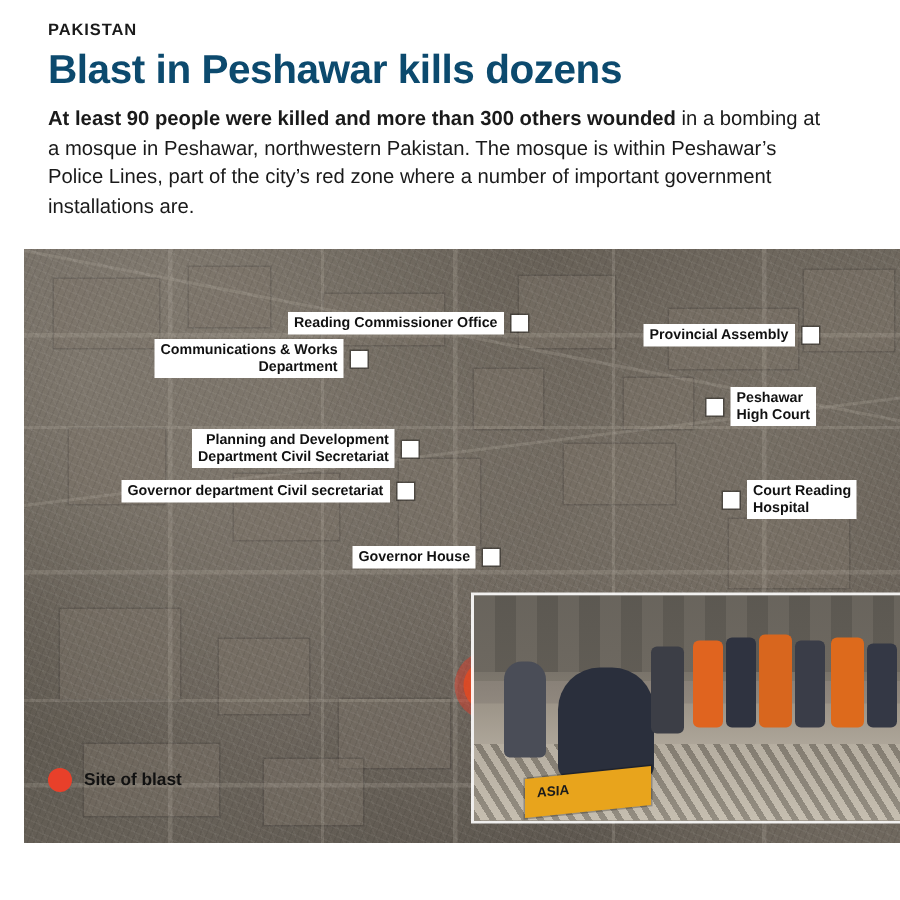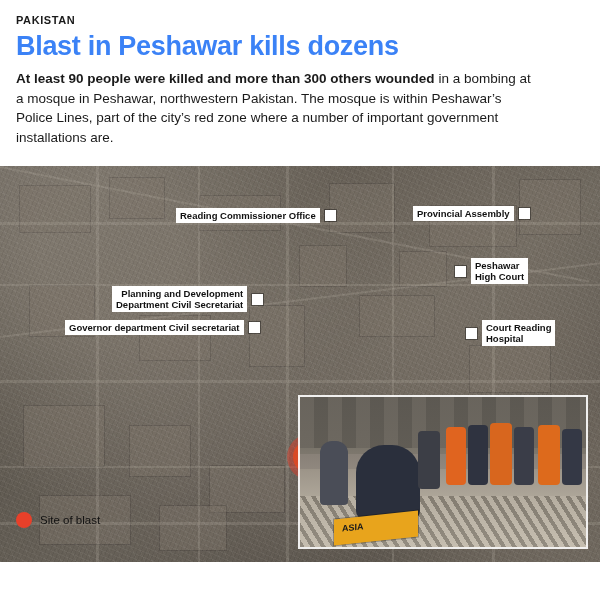--- a/index.html
+++ b/index.html
@@ -2,32 +2,32 @@
 <html><head>
 <meta charset="utf-8">
 <style>
   html, body { margin:0; padding:0; }
   body {
     width:600px; height:600px;
     background:#ffffff;
     font-family:"Liberation Sans", sans-serif;
     overflow:hidden;
   }
-  .page { position:relative; width:556px; height:600px; }
+  .page { position:relative; width:556px; height:600px;margin-left:16px; }
 
   
   .header { padding:14px 16px 6px 16px; }
   .kicker {
     font-size:11px; font-weight:bold; letter-spacing:0.6px;
     color:#1a1a1a; text-transform:uppercase;
   }
   .headline {
     margin-top:6px;
     font-size:27px; font-weight:bold; line-height:1.05;
-    color:#3b82f6; letter-spacing:-0.3px;
+    color:#0c4a6e; letter-spacing:-0.3px;
   }
   .standfirst {
     margin-top:9px;
     font-size:13.5px; line-height:1.45; color:#1a1a1a;
   }
   .standfirst b { font-weight:bold; }
 
   
   .map {
     position:absolute; left:0; top:166px; width:600px; height:396px;
@@ -122,21 +122,21 @@
   .photo .stretcher span {
     position:absolute; left:8px; top:5px; font-size:9px; font-weight:bold; color:#1b1b1b;
   }
 
   
   .legend {
     position:absolute; left:16px; top:512px;
     display:flex; align-items:center; gap:8px;
   }
   .legend .dot { width:16px; height:16px; border-radius:50%; background:#e8402a; }
-  .legend .legend-text { font-size:11.5px; font-weight:normal; color:#111; }
+  .legend .legend-text { font-size:11.5px; font-weight:bold; color:#111; }
 
   
   .footer {
     position:absolute; left:0; bottom:0; width:600px; height:38px;
     display:flex; align-items:center;
   }
 </style>
 </head>
 <body>
 
@@ -192,42 +192,51 @@
       <span class="ring r1"></span>
         <span class="ring r2"></span>
       <span class="ring r3"></span>
         <span class="ring r4"></span>
     </div>
 
     <div class="lbl right" style="left:176px;top:42px">
       <span class="txt">Reading Commissioner Office</span>
       <span class="marker"></span>
     </div>
-    <div class="lbl right" style="left:413px;top:40px">
+    <div class="lbl right" style="left:413px;top:50px">
       <span class="txt">Provincial Assembly</span>
+      <span class="marker"></span>
+    </div>
+    <div class="lbl right" style="left:87px;top:60px;white-space:pre-line;text-align:right">
+      <span class="txt">Communications &amp; Works
+Department</span>
       <span class="marker"></span>
     </div>
     <div class="lbl right" style="left:112px;top:120px;white-space:pre-line;text-align:right">
       <span class="txt">Planning and Development
 Department Civil Secretariat</span>
       <span class="marker"></span>
     </div>
     <div class="lbl" style="left:455px;top:92px;white-space:pre-line">
       <span class="marker"></span>
       <span class="txt">Peshawar
 High Court</span>
     </div>
     <div class="lbl right" style="left:65px;top:154px">
       <span class="txt">Governor department Civil secretariat</span>
       <span class="marker"></span>
     </div>
     <div class="lbl" style="left:466px;top:154px;white-space:pre-line">
       <span class="marker"></span>
       <span class="txt">Court Reading
 Hospital</span>
+    </div>
+    <div class="lbl right" style="left:219px;top:198px">
+      <span class="txt">Governor House</span>
+      <span class="marker"></span>
     </div>
 
     <div class="photo">
       <div class="sky"></div>
       <div class="wall"></div>
       <div class="ground"></div>
       <div class="rubble"></div>
       <div class="figure p9"></div>
       <div class="figure p1"></div>
       <div class="figure p2"></div>

